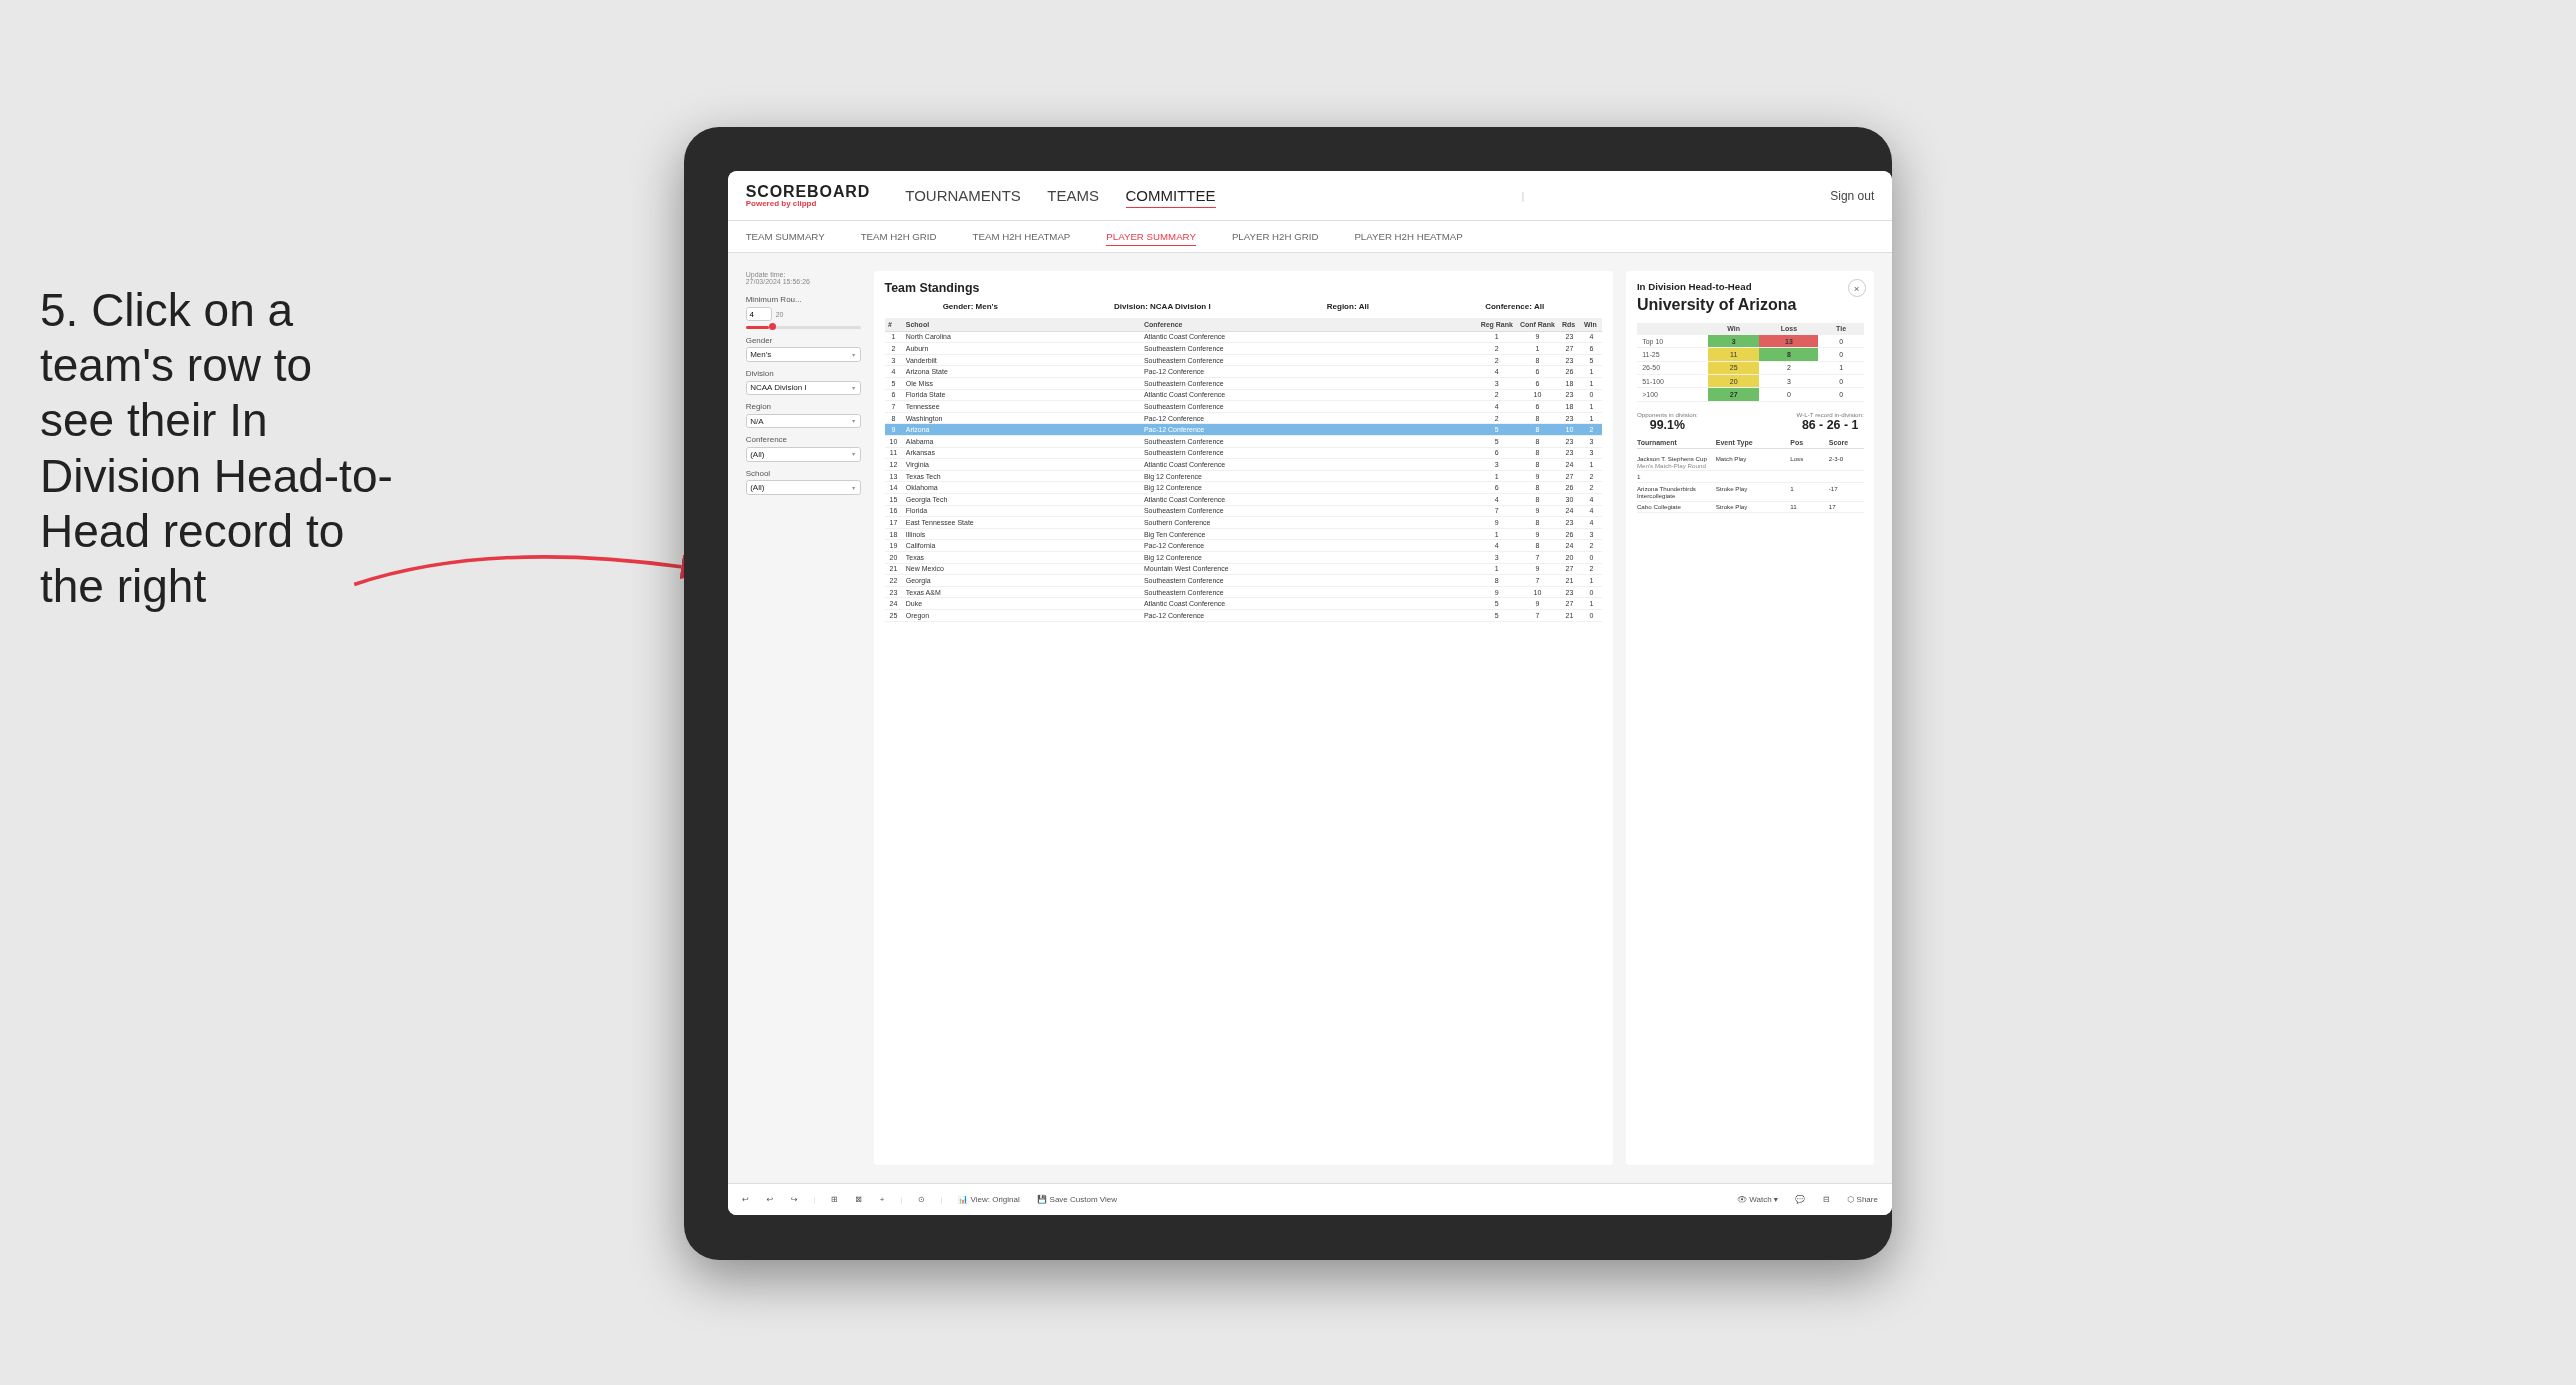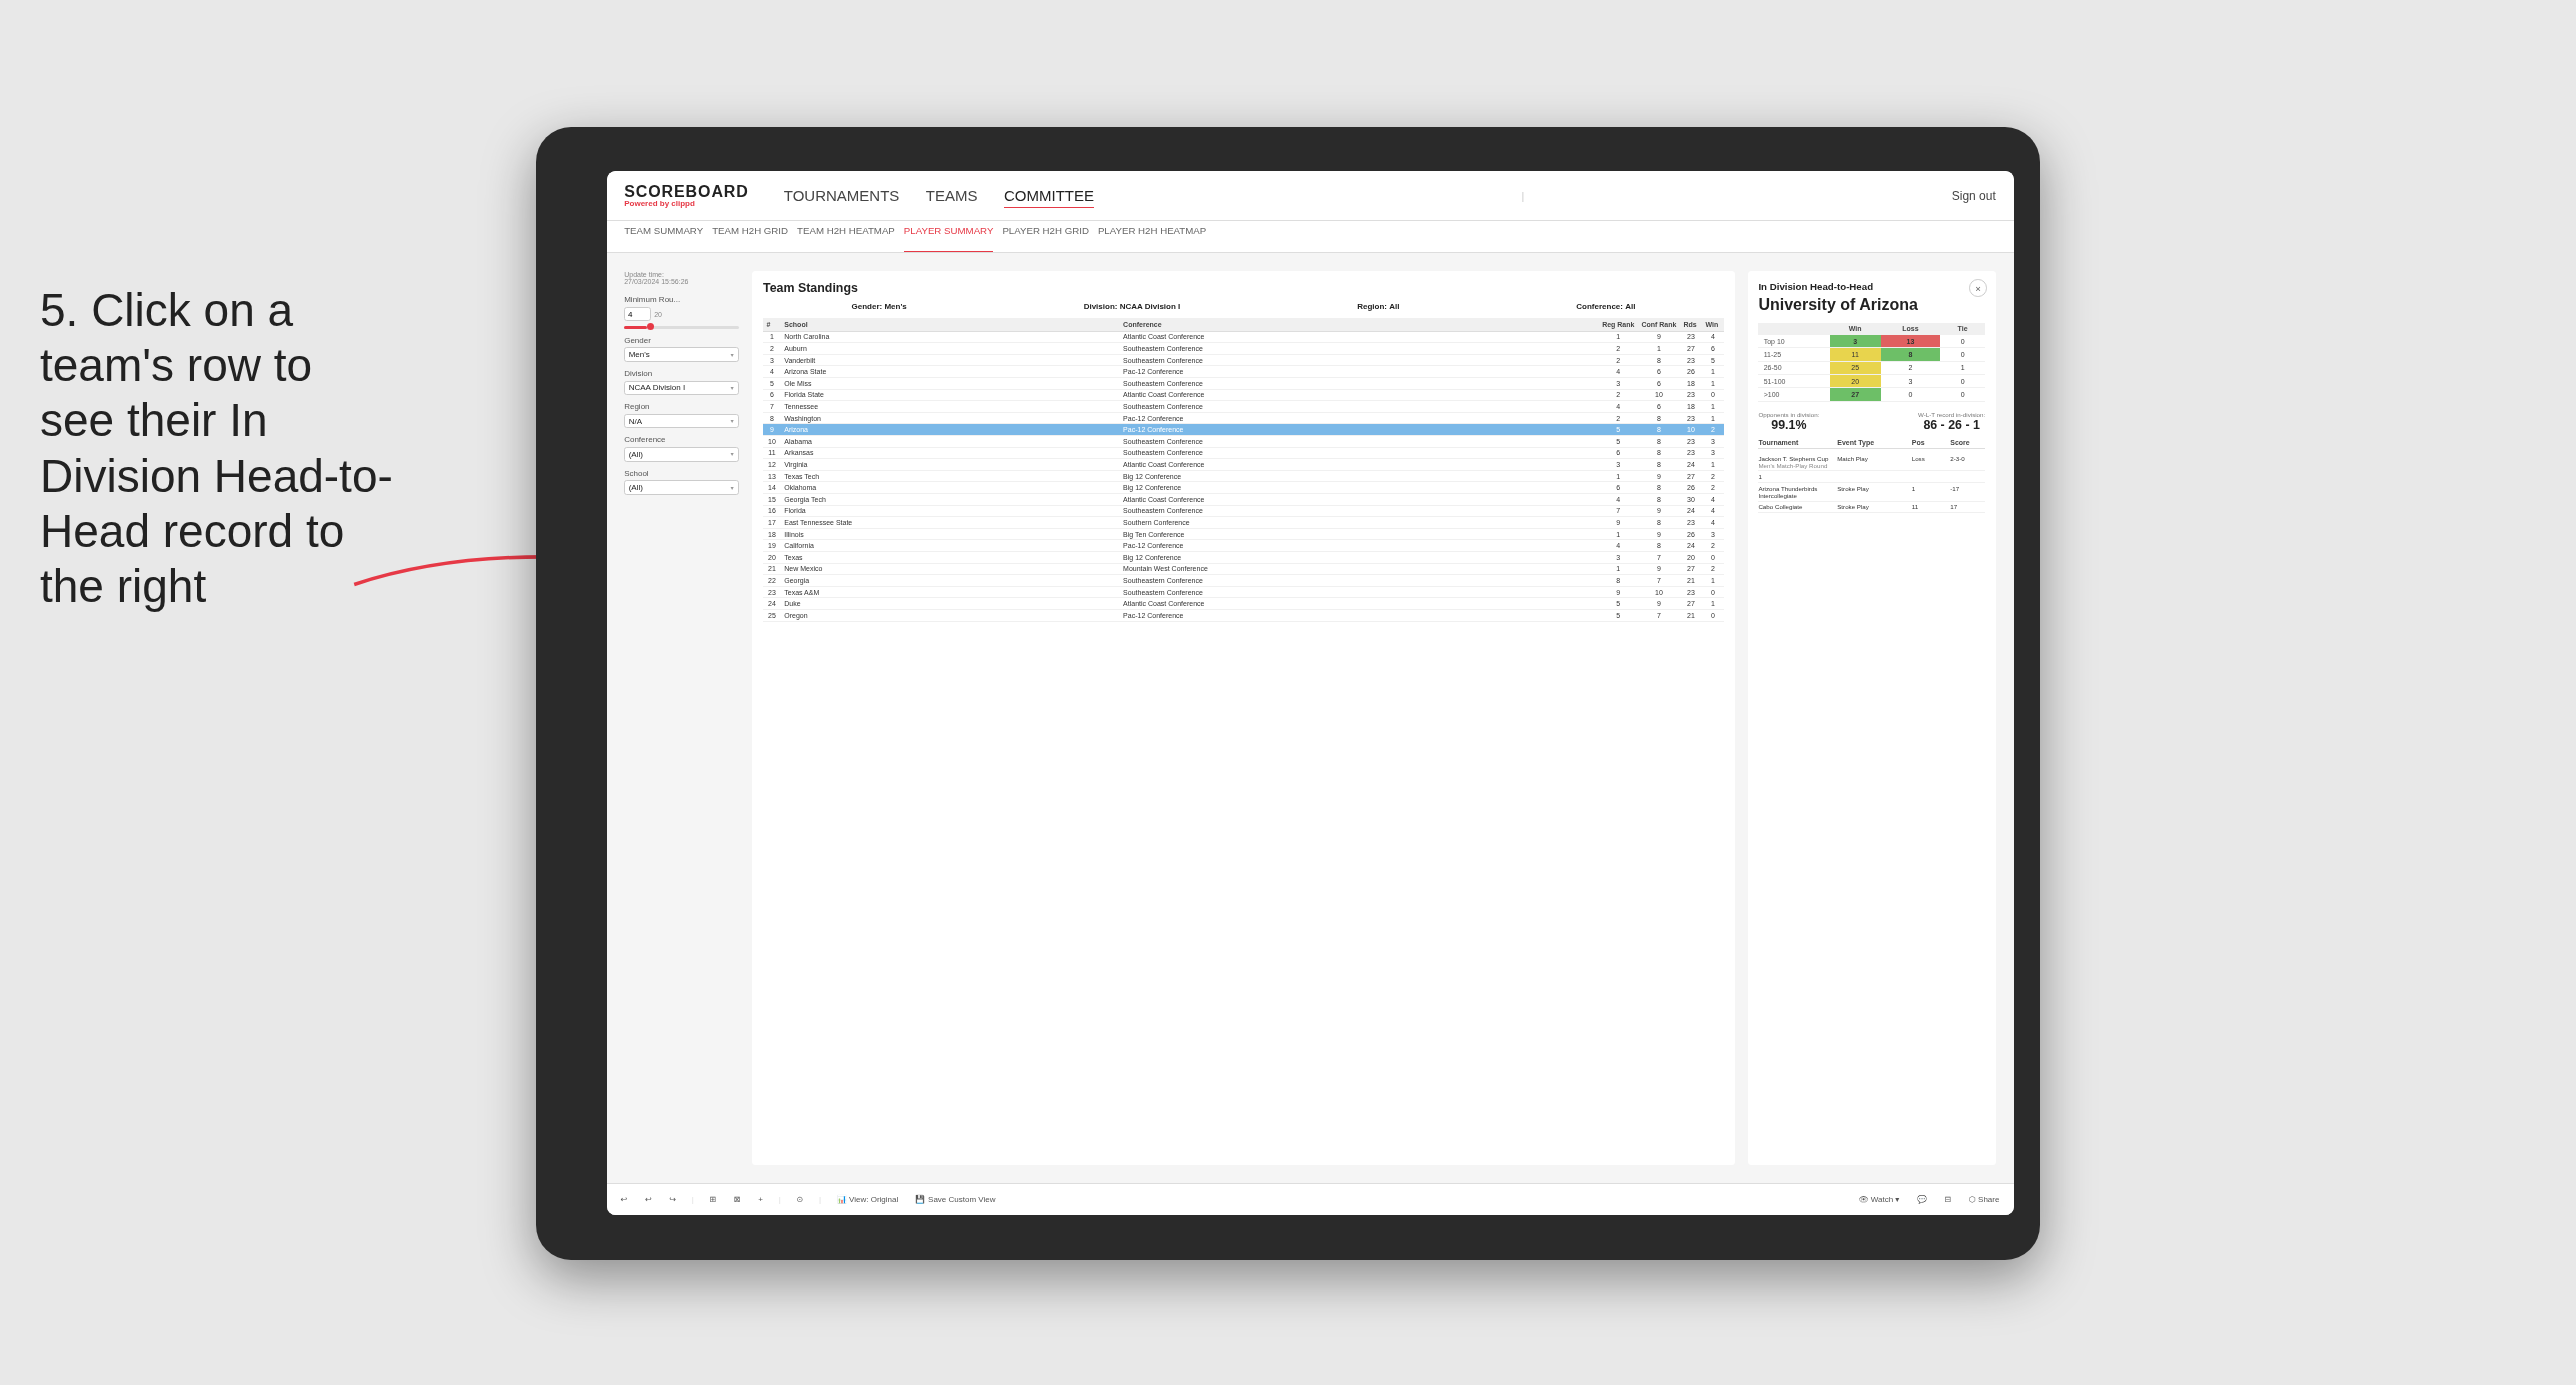--- a/index.html
+++ b/index.html
@@ -9,21 +9,21 @@
       width: 2576px;
       height: 1386px;
       display: flex;
       align-items: center;
       justify-content: center;
       position: relative;
     }
 
     
     .tablet-frame {
-      width: 1504px;
+      width: 1208px;
       height: 1133px;
       background: #2a2a2a;
       border-radius: 35px;
       display: flex;
       align-items: center;
       justify-content: center;
       position: relative;
       box-shadow: 0 17.7px 53px rgba(0,0,0,0.4);
       padding-left: 44px;
     }
@@ -106,22 +106,23 @@
       color: #ccc;
       font-size: 10.6px;
     }
 
     
     .sub-nav {
       background: #fff;
       border-bottom: 0.9px solid #ddd;
       height: 32px;
       display: flex;
+      align-items: center;
       padding: 0 17.7px;
-      gap: 9px;
+      gap: 36px;
     }
     .sub-nav-link {
       font-size: 9.7px;
       color: #666;
       cursor: pointer;
       padding: 3.5px 0;
       font-weight: 500;
     }
     .sub-nav-link.active {
       color: #e63946;

